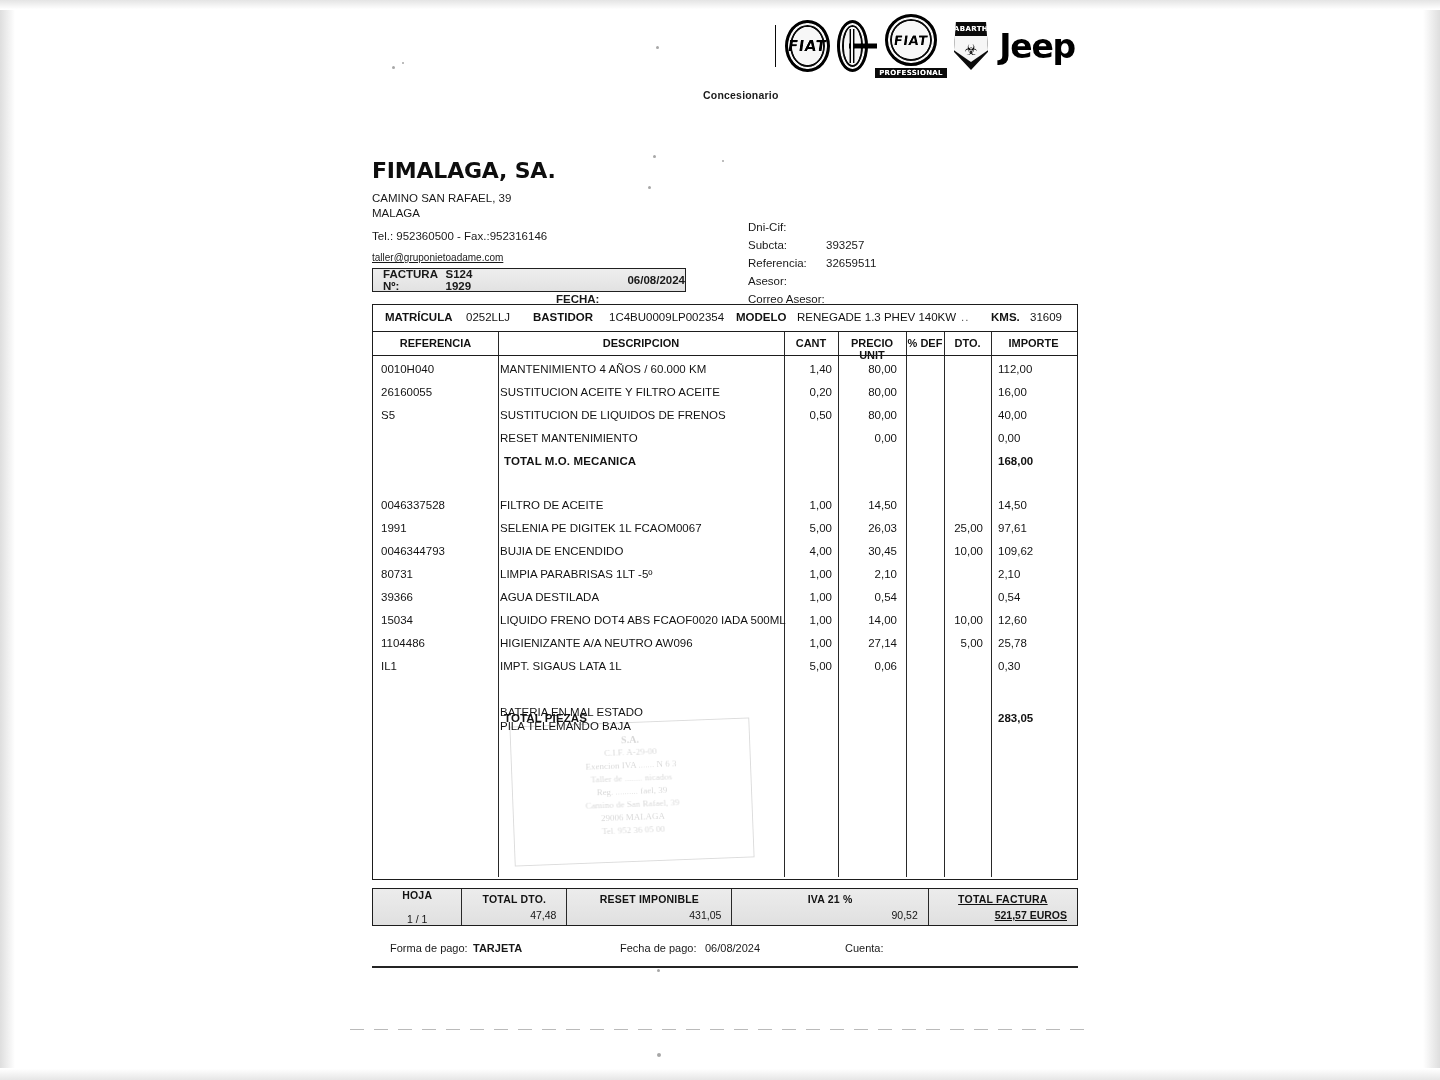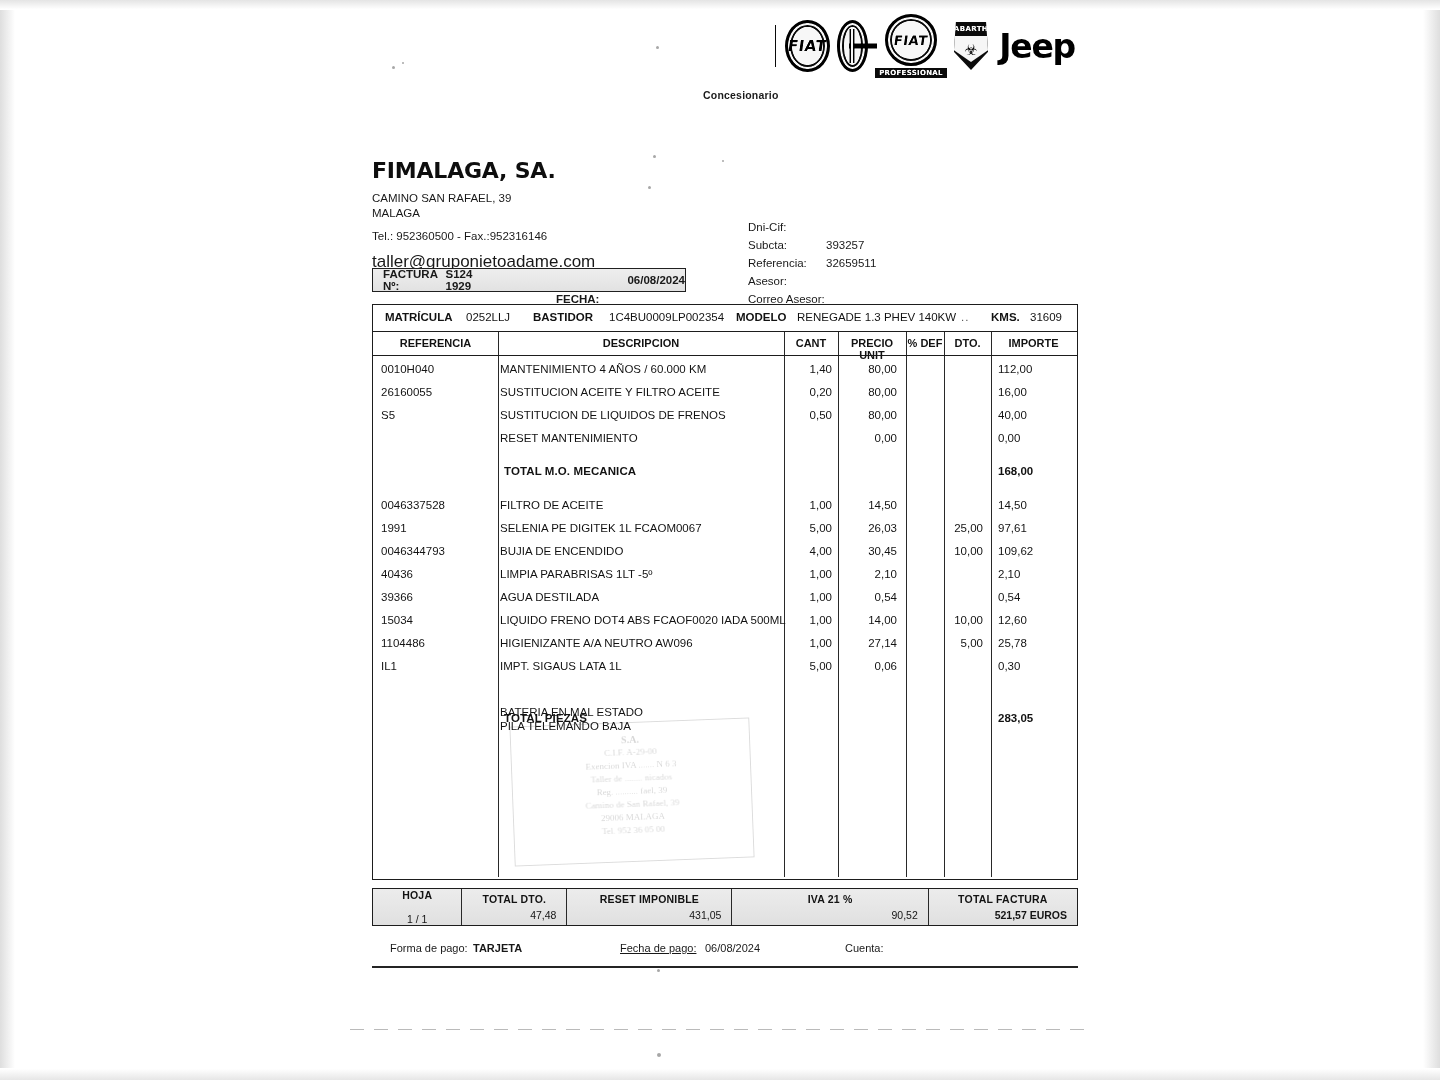--- a/index.html
+++ b/index.html
@@ -82,21 +82,21 @@
   }
   #company-block { position: absolute; left: 372px; top: 158px; width: 330px; }
   #company-name {
     font-size: 22px; font-weight: bold; letter-spacing: -.2px;
     font-family: "DejaVu Sans", sans-serif; color: #101010;
     margin: 0 0 8px 0;
   }
   .co-line { font-size: 11.5px; line-height: 15px; color: #1a1a1a; }
   .co-line.spaced { margin-top: 8px; }
   #company-email {
-    font-size: 17px; margin-top: 8px; text-decoration: underline;
+    font-size: 10px; margin-top: 8px; text-decoration: underline;
     color: #1a1a1a;
   }
   #company-reg { font-size: 11.5px; margin-top: 5px; color: #1a1a1a; }
 
   
   #invoice-box {
     position: absolute; left: 372px; top: 268px;
     width: 312px; height: 22px;
     border: 1.6px solid #222;
     background: linear-gradient(180deg,#ececec,#e0e0e0);
@@ -209,21 +209,21 @@
   .tot-vl.bold { font-weight: bold; }
 
   
   #payment-row {
     position: absolute; left: 390px; top: 942px;
     width: 690px; font-size: 11px; color: #1a1a1a;
   }
   #payment-row span { position: absolute; top: 0; }
   .p-fl { left: 0; }
   .p-fv { left: 83px; font-weight: bold; }
-  .p-dl { left: 230px; text-decoration: underline; }
+  .p-dl { left: 230px; }
   .p-dv { left: 315px; }
   .p-cl { left: 455px; }
   #payment-rule {
     position: absolute; left: 372px; top: 966px;
     width: 706px; height: 1.6px; background: #262626;
   }
   #bottom-dash {
     position: absolute; left: 350px; top: 1029px;
     width: 740px; height: 1px;
     background: repeating-linear-gradient(90deg,#b9b9b9 0 14px,transparent 14px 24px);
@@ -390,21 +390,21 @@
       <div class="line-row" style="top:73px;">
         <span class="cell c-ref"></span>
         <span class="cell c-desc">RESET MANTENIMIENTO</span>
         <span class="cell c-cant" style="left:407px;"></span>
         <span class="cell c-pu" style="left:462px;">0,00</span>
         <span class="cell c-def" style="left:530px;"></span>
         <span class="cell c-dto" style="left:568px;"></span>
         <span class="cell c-imp" style="left:625px;">0,00</span>
       </div>
 
-      <div class="line-row" style="top:106px;">
+      <div class="line-row" style="top:96px;">
         <span class="cell tot-label">TOTAL M.O. MECANICA</span>
         <span class="cell c-imp tot-amt" style="left:625px;">168,00</span>
       </div>
 
       <div class="line-row" style="top:140px;">
         <span class="cell c-ref">0046337528</span>
         <span class="cell c-desc">FILTRO DE ACEITE</span>
         <span class="cell c-cant" style="left:407px;">1,00</span>
         <span class="cell c-pu" style="left:462px;">14,50</span>
         <span class="cell c-def" style="left:530px;"></span>
@@ -423,21 +423,21 @@
       <div class="line-row" style="top:186px;">
         <span class="cell c-ref">0046344793</span>
         <span class="cell c-desc">BUJIA DE ENCENDIDO</span>
         <span class="cell c-cant" style="left:407px;">4,00</span>
         <span class="cell c-pu" style="left:462px;">30,45</span>
         <span class="cell c-def" style="left:530px;"></span>
         <span class="cell c-dto" style="left:568px;">10,00</span>
         <span class="cell c-imp" style="left:625px;">109,62</span>
       </div>
       <div class="line-row" style="top:209px;">
-        <span class="cell c-ref">40436</span>
+        <span class="cell c-ref">80731</span>
         <span class="cell c-desc">LIMPIA PARABRISAS 1LT -5º</span>
         <span class="cell c-cant" style="left:407px;">1,00</span>
         <span class="cell c-pu" style="left:462px;">2,10</span>
         <span class="cell c-def" style="left:530px;"></span>
         <span class="cell c-dto" style="left:568px;"></span>
         <span class="cell c-imp" style="left:625px;">2,10</span>
       </div>
       <div class="line-row" style="top:232px;">
         <span class="cell c-ref">39366</span>
         <span class="cell c-desc">AGUA DESTILADA</span>
@@ -508,21 +508,21 @@
       <span class="tot-vl">47,48</span>
     </div>
     <div class="tot-cell" style="width:168px;">
       <span class="tot-hd">RESET IMPONIBLE</span>
       <span class="tot-vl">431,05</span>
     </div>
     <div class="tot-cell" style="width:200px;">
       <span class="tot-hd">IVA  21 %</span>
       <span class="tot-vl">90,52</span>
     </div>
-    <div class="tot-cell" style="width:151px;">
+    <div class="tot-cell" style="width:151px;text-decoration:underline;">
       <span class="tot-hd">TOTAL FACTURA</span>
       <span class="tot-vl bold">521,57 EUROS</span>
     </div>
   </div>
 
   <div id="payment-row">
     <span class="p-fl">Forma de pago:</span>
     <span class="p-fv">TARJETA</span>
     <span class="p-dl">Fecha de pago:</span>
     <span class="p-dv">06/08/2024</span>

